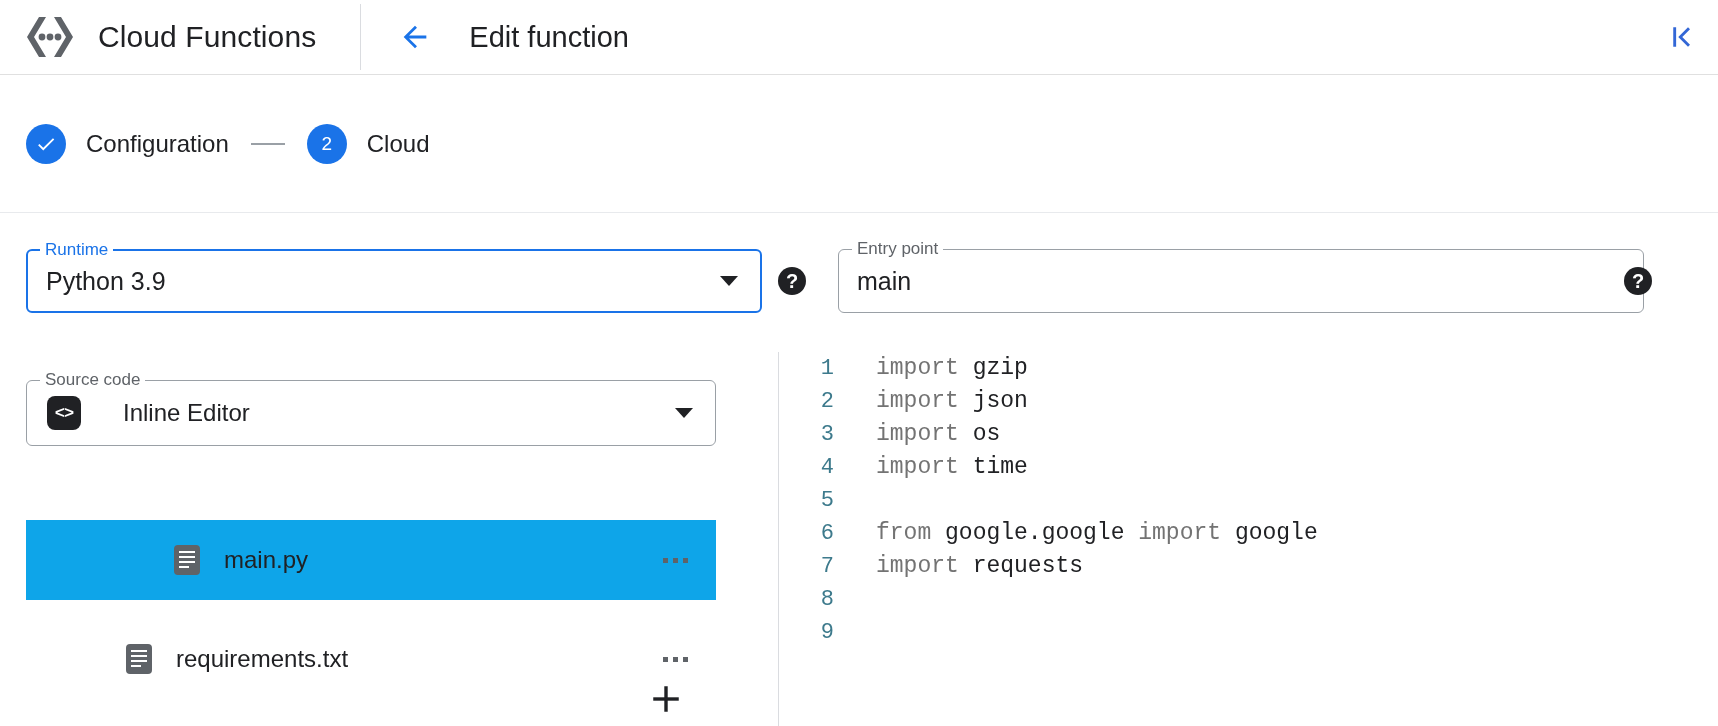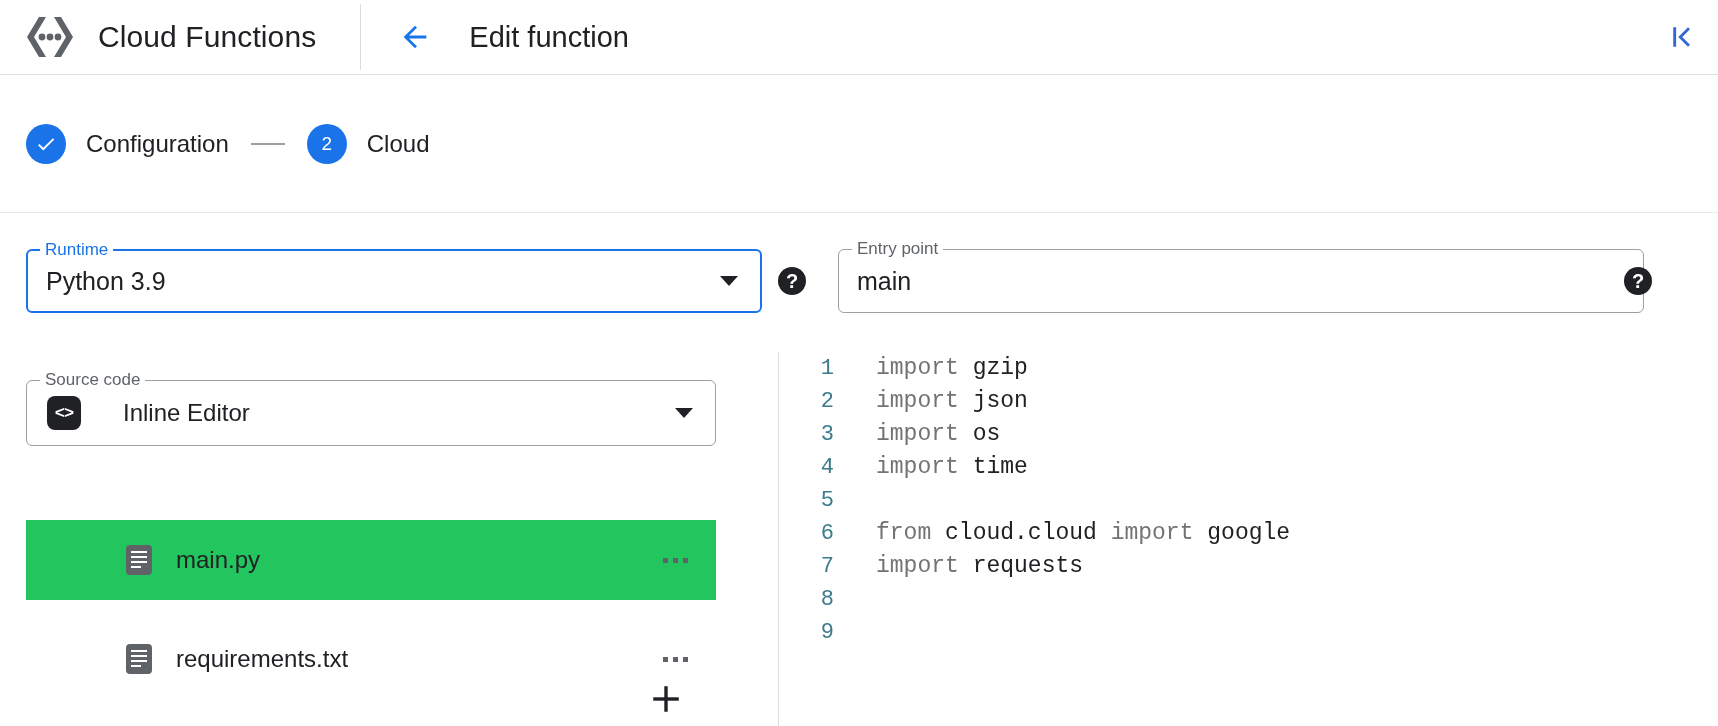--- a/index.html
+++ b/index.html
@@ -176,21 +176,21 @@
 
   .file-row {
     position: absolute;
     left: 26px;
     width: 690px;
     height: 80px;
     display: flex;
     align-items: center;
     cursor: pointer;
   }
-  .file-row.selected { background: #22c55e; }
+  .file-row.selected { background: #0ea5e9; padding-left: 48px; }
   .file-icon {
     width: 26px; height: 30px;
     margin-left: 100px;
     border-radius: 4px;
     background: #5f6368;
     position: relative;
     flex: 0 0 auto;
   }
   .file-icon i {
     position:absolute; left:5px; right:5px; height:2px; background:#fff;
@@ -383,21 +383,21 @@
       <div class="code-line">
         <span class="ln">4</span>
         <span class="code-text"><span class="kw">import</span><span class="pl"> time</span></span>
       </div>
       <div class="code-line">
         <span class="ln">5</span>
         <span class="code-text"></span>
       </div>
       <div class="code-line">
         <span class="ln">6</span>
-        <span class="code-text"><span class="kw">from</span><span class="pl"> cloud.cloud </span><span class="kw">import</span><span class="pl"> google</span></span>
+        <span class="code-text"><span class="kw">from</span><span class="pl"> google.google </span><span class="kw">import</span><span class="pl"> google</span></span>
       </div>
       <div class="code-line">
         <span class="ln">7</span>
         <span class="code-text"><span class="kw">import</span><span class="pl"> requests</span></span>
       </div>
       <div class="code-line">
         <span class="ln">8</span>
         <span class="code-text"></span>
       </div>
       <div class="code-line">

